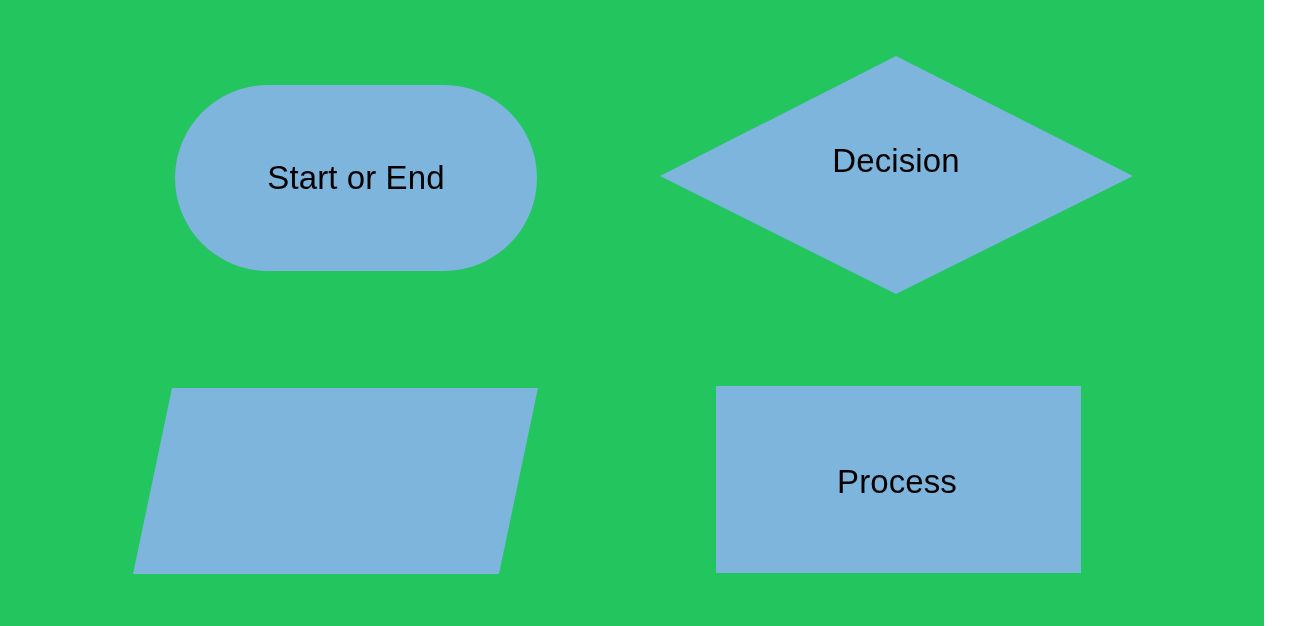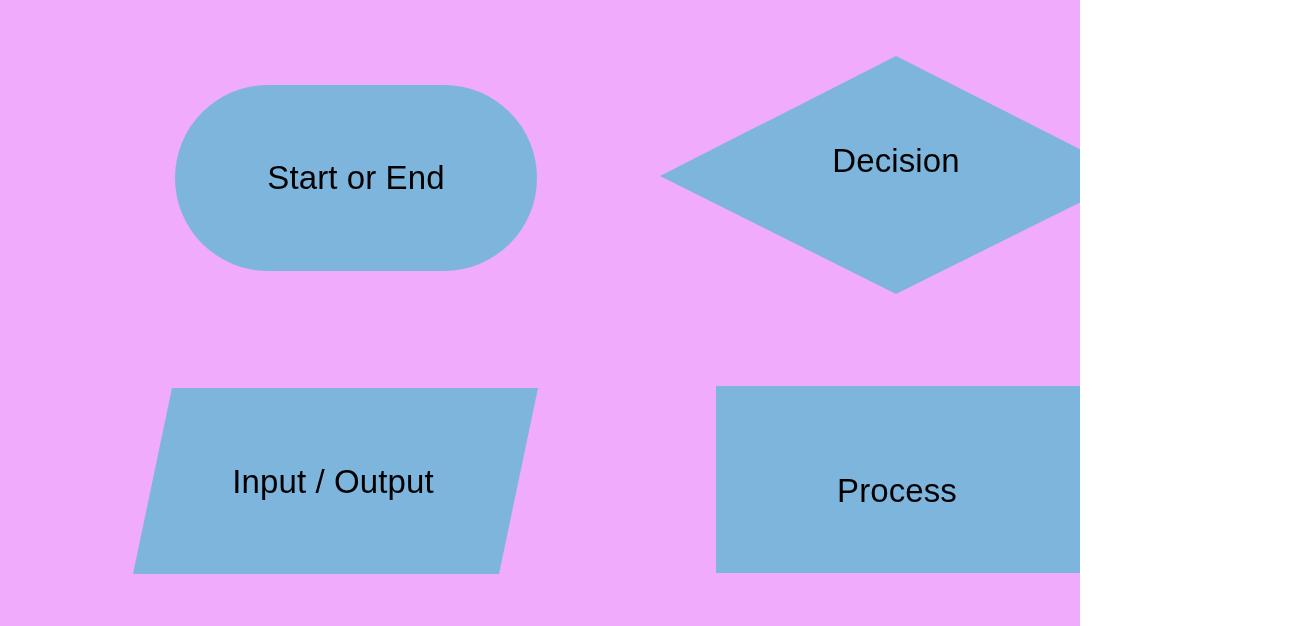--- a/index.html
+++ b/index.html
@@ -51,43 +51,42 @@
 
   
   #label-start-end    { left: 356px; top: 177px; }
   #label-decision     { left: 896px; top: 160px; }
   #label-input-output { left: 333px; top: 481px; }
   #label-process      { left: 897px; top: 481px; }
 </style>
 </head>
 <body>
 
-<div id="canvas" style="background: #f0abfc; width: 1080px; height: 626px;">
+<div id="canvas" style="background: #22c55e; width: 1264px; height: 626px;">
 
   <div class="shape" id="shape-start-end" style="left: 175px; top: 85px; width: 362px; height: 186px;">
     <svg class="shape-svg" width="362" height="186" viewBox="0 0 362 186" aria-hidden="true">
       <rect x="0" y="0" width="362" height="186" rx="93" ry="93" fill="#7DB5DD"></rect>
     </svg>
   </div>
   <div class="shape-label" id="label-start-end" style="color: rgb(0, 0, 0); font-size: 33px;">Start or End</div>
 
   <div class="shape" id="shape-decision" style="left: 660px; top: 56px; width: 473px; height: 238px;">
     <svg class="shape-svg" width="473" height="238" viewBox="0 0 473 238" aria-hidden="true">
       <polygon points="0,120 236,0 473,120 236,238" fill="#7DB5DD"></polygon>
     </svg>
   </div>
   <div class="shape-label" id="label-decision" style="color: rgb(0, 0, 0); font-size: 33px;">Decision</div>
 
   <div class="shape" id="shape-input-output" style="left: 133px; top: 388px; width: 405px; height: 186px;">
     <svg class="shape-svg" width="405" height="186" viewBox="0 0 405 186" aria-hidden="true">
       <polygon points="39,0 405,0 366,186 0,186" fill="#7DB5DD"></polygon>
     </svg>
   </div>
-  <div class="shape-label" id="label-input-output" style="color: rgb(0, 0, 0); font-size: 33px;">Input / Output</div>
 
   <div class="shape" id="shape-process" style="left: 716px; top: 386px; width: 365px; height: 187px;">
     <svg class="shape-svg" width="365" height="187" viewBox="0 0 365 187" aria-hidden="true">
       <rect x="0" y="0" width="365" height="187" fill="#7DB5DD"></rect>
     </svg>
   </div>
-  <div class="shape-label" id="label-process" style="color: rgb(0, 0, 0); font-size: 33px; margin-top: 9px;">Process</div>
+  <div class="shape-label" id="label-process" style="color: rgb(0, 0, 0); font-size: 33px;">Process</div>
 
 </div>
 
 </body></html>

